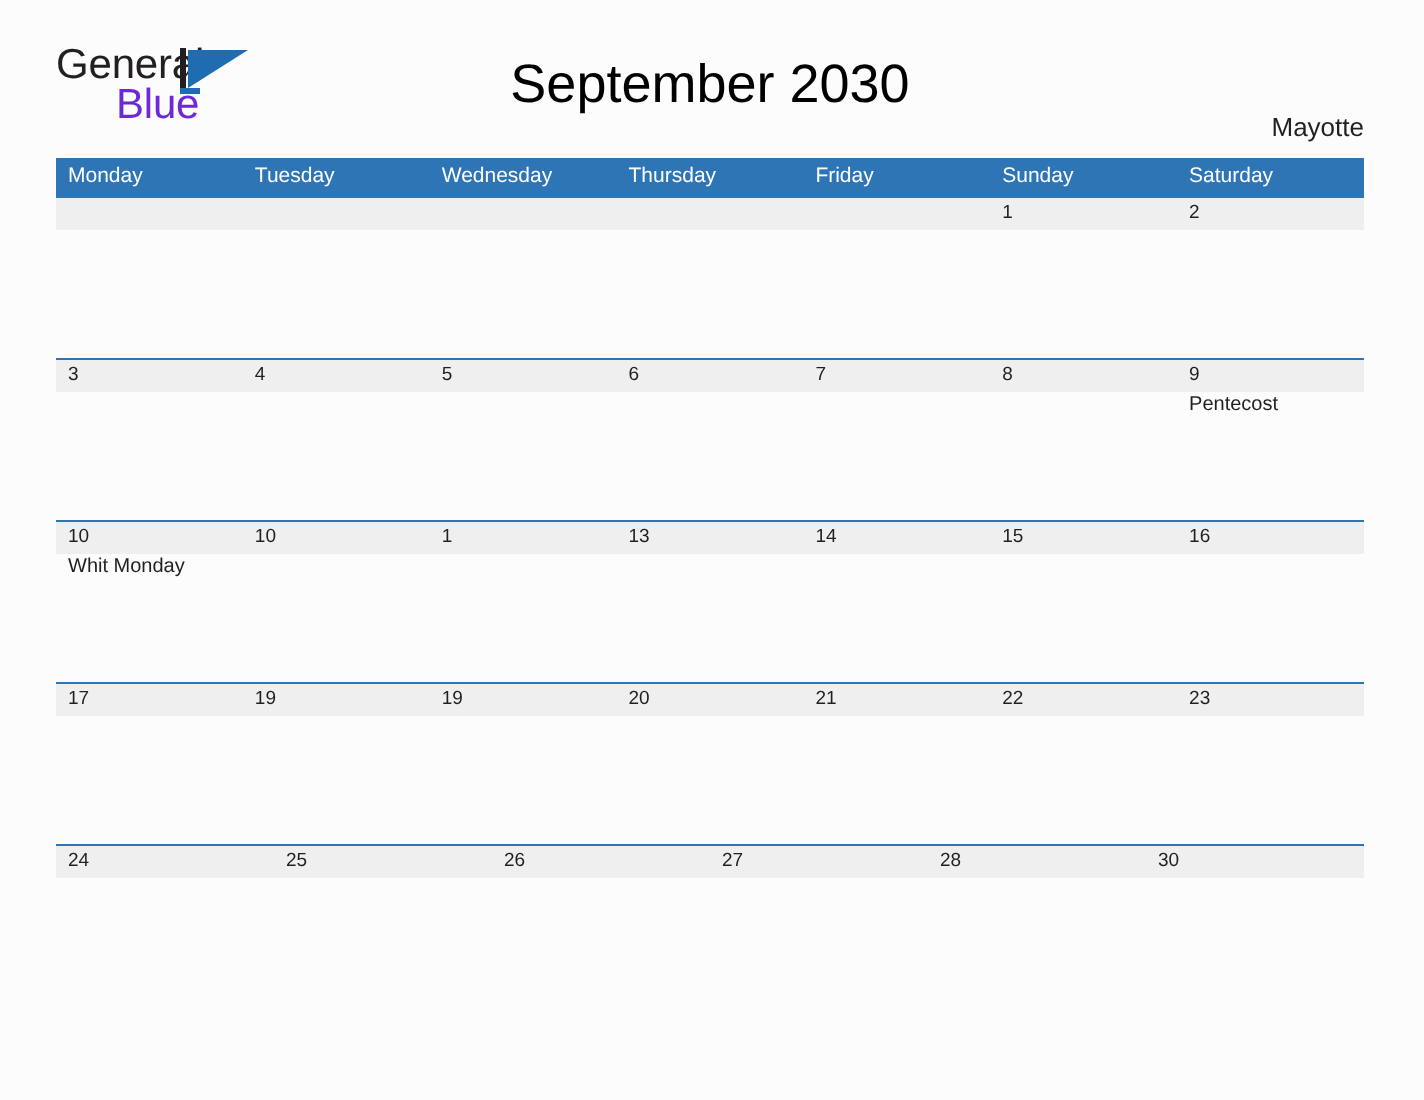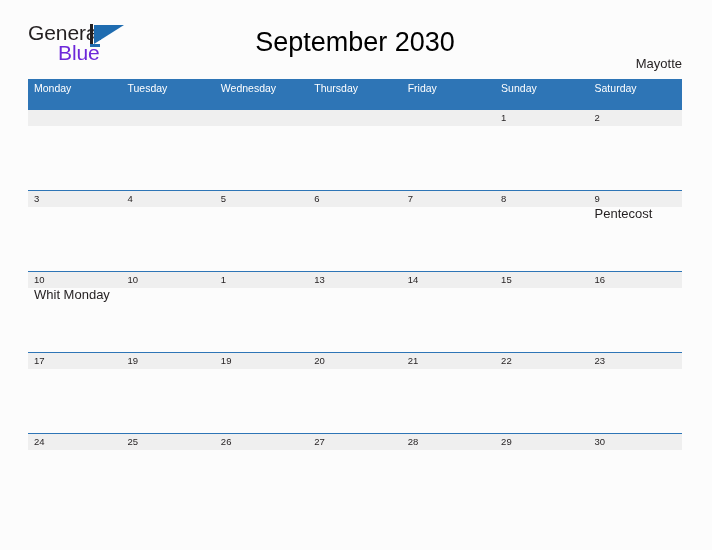--- a/index.html
+++ b/index.html
@@ -110,21 +110,21 @@
   .calendar {
     position: absolute;
     left: 28px;
     top: 79px;
     width: 654px;
   }
 
   .weekday-header {
     display: flex;
     background: #2e75b6;
-    height: 30px;
+    height: 19px;
   }
   .weekday-header .wd {
     flex: 1 1 0;
     color: #ffffff;
     font-size: 10.5px;
     line-height: 19px;
     padding-left: 6px;
     box-sizing: border-box;
     white-space: nowrap;
   }
@@ -155,21 +155,21 @@
     padding-left: 6px;
     box-sizing: border-box;
   }
   .week-row .day .num {
     font-size: 9.5px;
     color: #231f20;
     line-height: 16px;
     display: block;
   }
   .week-row .day .holiday {
-    font-size: 13px;
+    font-size: 10px;
     color: #231f20;
     line-height: 12px;
     margin-top: 1px;
     display: block;
     white-space: nowrap;
   }
   .week-row .day.empty .numwrap .num {
     visibility: hidden;
   }
 </style>
@@ -390,24 +390,19 @@
             <span class="num">27</span>
           </div>
         </div>
       <div class="day">
           <div class="numwrap">
             <span class="num">28</span>
           </div>
         </div>
       <div class="day">
           <div class="numwrap">
-            <span class="num">29</span>
-          </div>
-        </div>
-      <div class="day">
-          <div class="numwrap">
             <span class="num">30</span>
           </div>
         </div>
     </div>
   </div>
 
 </div>
 
 </body></html>

